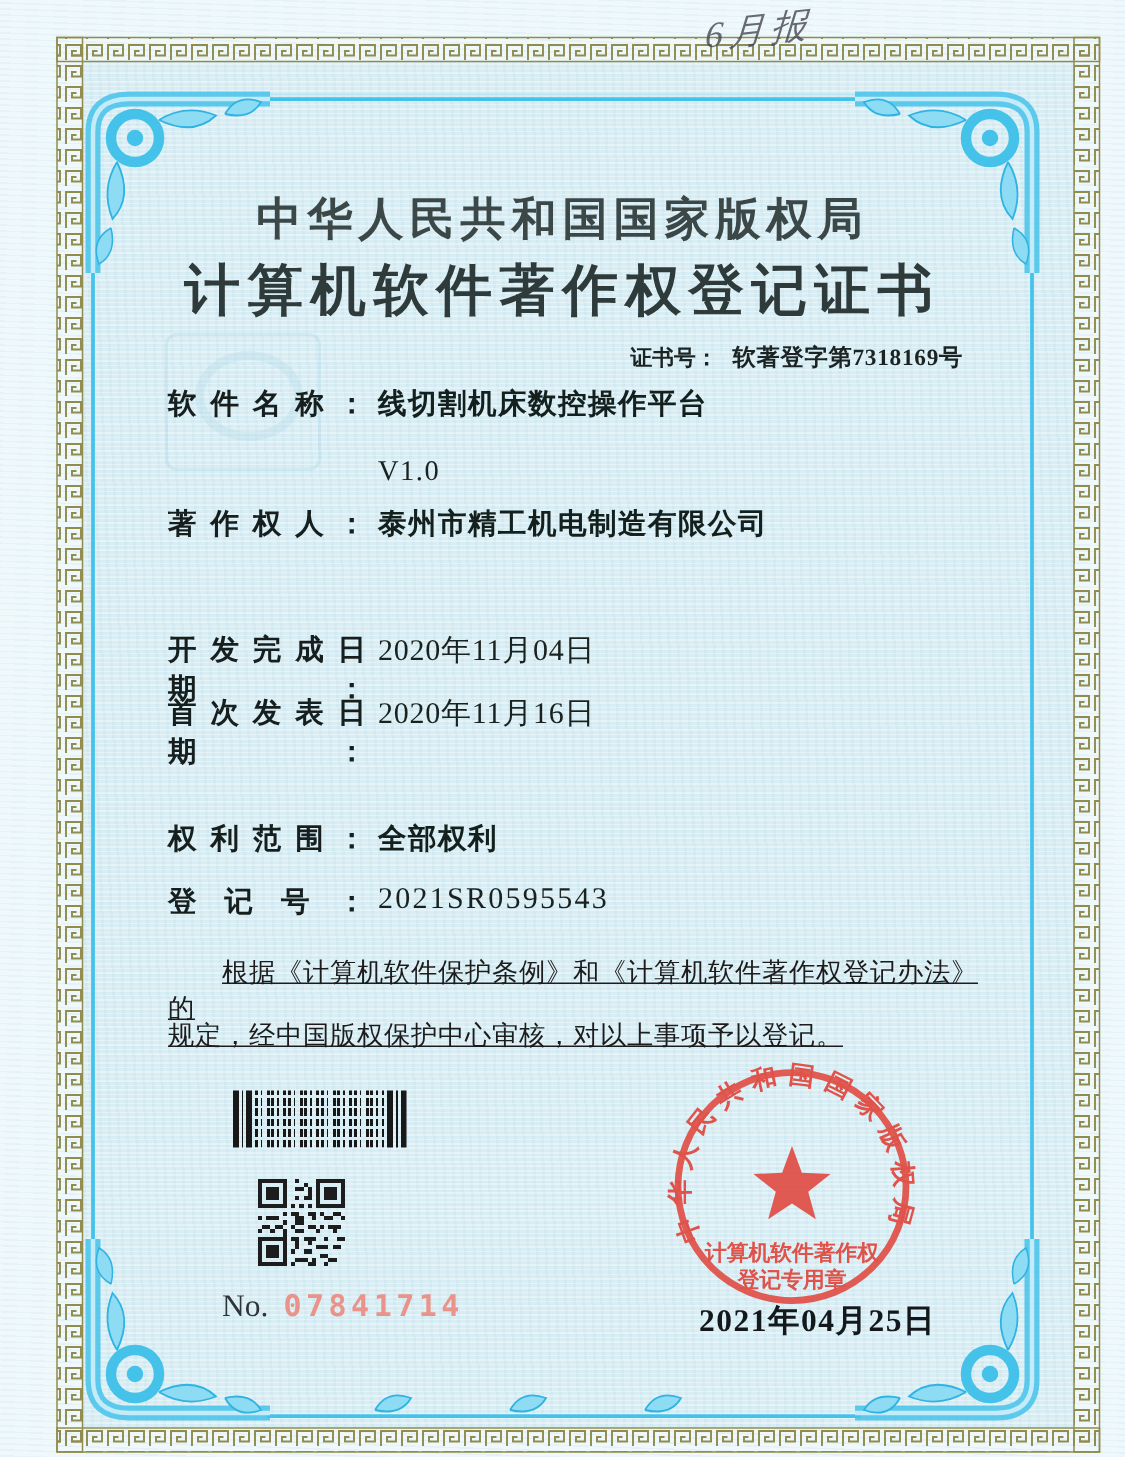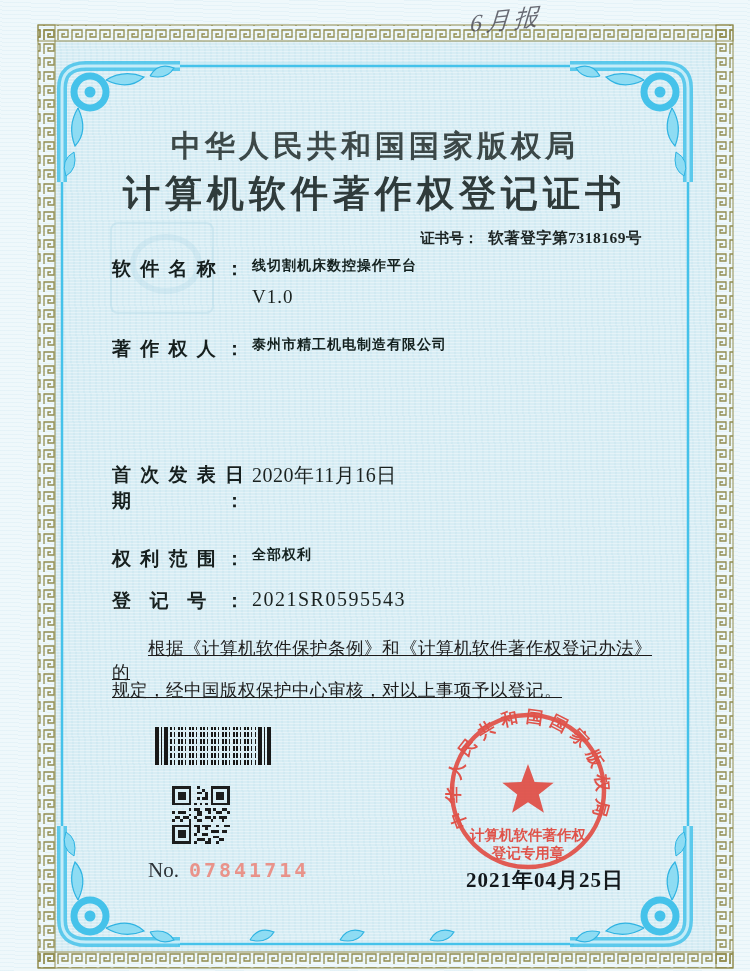--- a/index.html
+++ b/index.html
@@ -22,23 +22,23 @@
       font-family:"Liberation Serif","DejaVu Serif",serif;font-weight:700;font-size:37px;
       color:#2f3b3b;letter-spacing:5px;}
   .certno{position:absolute;top:228px;right:108px;color:#1c2423;white-space:nowrap;}
   .certno .cl{font-weight:700;font-size:14.5px;}
   .certno .cv{font-family:"Liberation Serif","DejaVu Serif",serif;font-weight:700;font-size:15.5px;margin-left:10px;letter-spacing:.5px;}
 
   .row{position:absolute;left:112px;display:flex;align-items:flex-start;}
   .flabel{width:132px;flex:0 0 132px;font-weight:700;font-size:19px;color:#161f1e;
           text-align:justify;text-align-last:justify;}
   .fval{margin-left:8px;}
-  .val-cn{font-weight:700;font-size:14px;color:#13201e;letter-spacing:1px;}
+  .val-cn{font-weight:700;font-size:19px;color:#13201e;letter-spacing:1px;}
   .val-num{font-family:"Liberation Serif","DejaVu Serif",serif;font-size:20px;color:#1a2220;letter-spacing:.5px;}
-  .val-line2{margin-top:11px;font-family:"Liberation Serif","DejaVu Serif",serif;font-weight:400;font-size:19px;color:#1a2220;letter-spacing:1px;}
+  .val-line2{margin-top:22px;font-family:"Liberation Serif","DejaVu Serif",serif;font-weight:400;font-size:19px;color:#1a2220;letter-spacing:1px;}
 
   .stline{position:absolute;left:112px;width:545px;font-family:"Liberation Serif","DejaVu Serif",serif;
           font-size:17.5px;color:#1c1c1c;letter-spacing:.5px;text-decoration:underline;}
   .indent{text-indent:36px;}
 
   .barcode{position:absolute;left:155px;top:727px;width:116px;height:38px;display:flex;}
   .bc-start,.bc-stop{width:15px;height:100%;
       background:repeating-linear-gradient(90deg,#181818 0 4px,rgba(0,0,0,0) 4px 6px,#181818 6px 7px,rgba(0,0,0,0) 7px 9px);}
   .bc-stop{transform:scaleX(-1);}
   .bc-mid{flex:1;height:100%;
@@ -127,20 +127,24 @@
     <span class="flabel">软件名称：</span>
     <span class="fval">
       <span class="val-cn">线切割机床数控操作平台</span>
       <span class="val-line2" style="display:block">V1.0</span>
     </span>
   </div>
   <div class="row" style="top:336px">
     <span class="flabel">著作权人：</span>
     <span class="fval val-cn">泰州市精工机电制造有限公司</span>
   </div>
+  <div class="row" style="top:420px">
+    <span class="flabel">开发完成日期：</span>
+    <span class="fval val-num">2020年11月04日</span>
+  </div>
   <div class="row" style="top:462px">
     <span class="flabel">首次发表日期：</span>
     <span class="fval val-num">2020年11月16日</span>
   </div>
   <div class="row" style="top:546px">
     <span class="flabel">权利范围：</span>
     <span class="fval val-cn">全部权利</span>
   </div>
   <div class="row" style="top:588px">
     <span class="flabel">登记号：</span>

